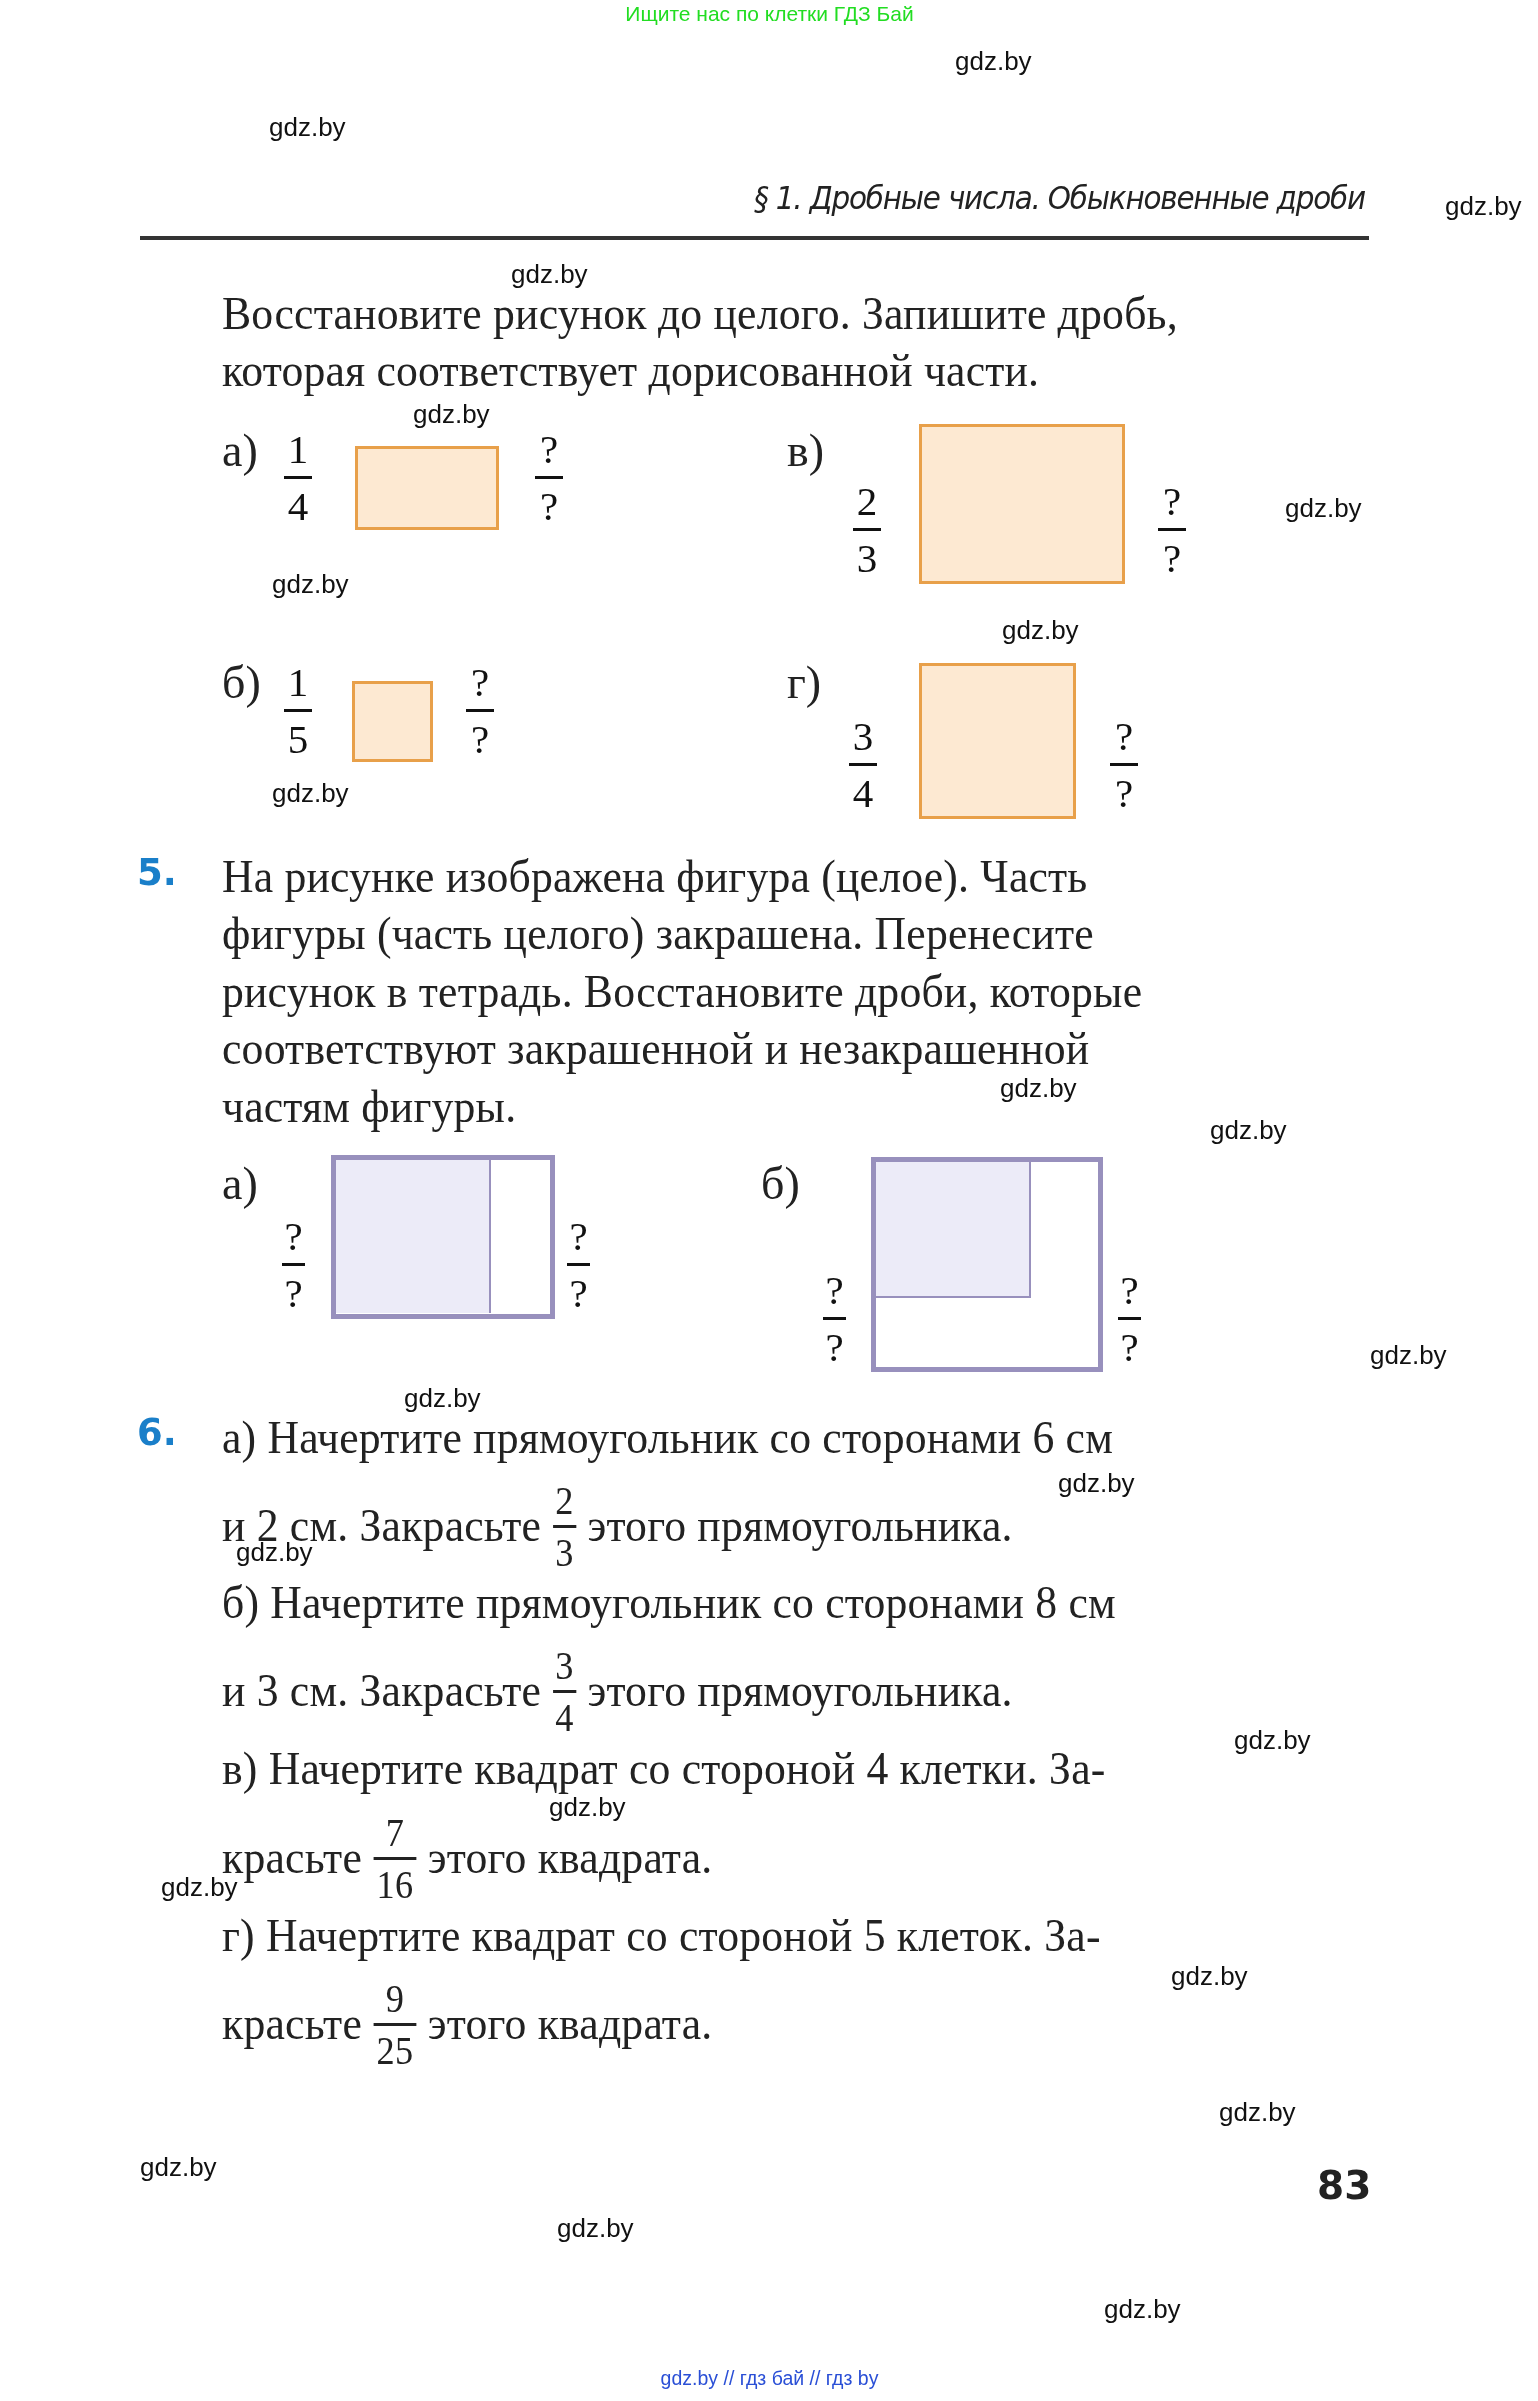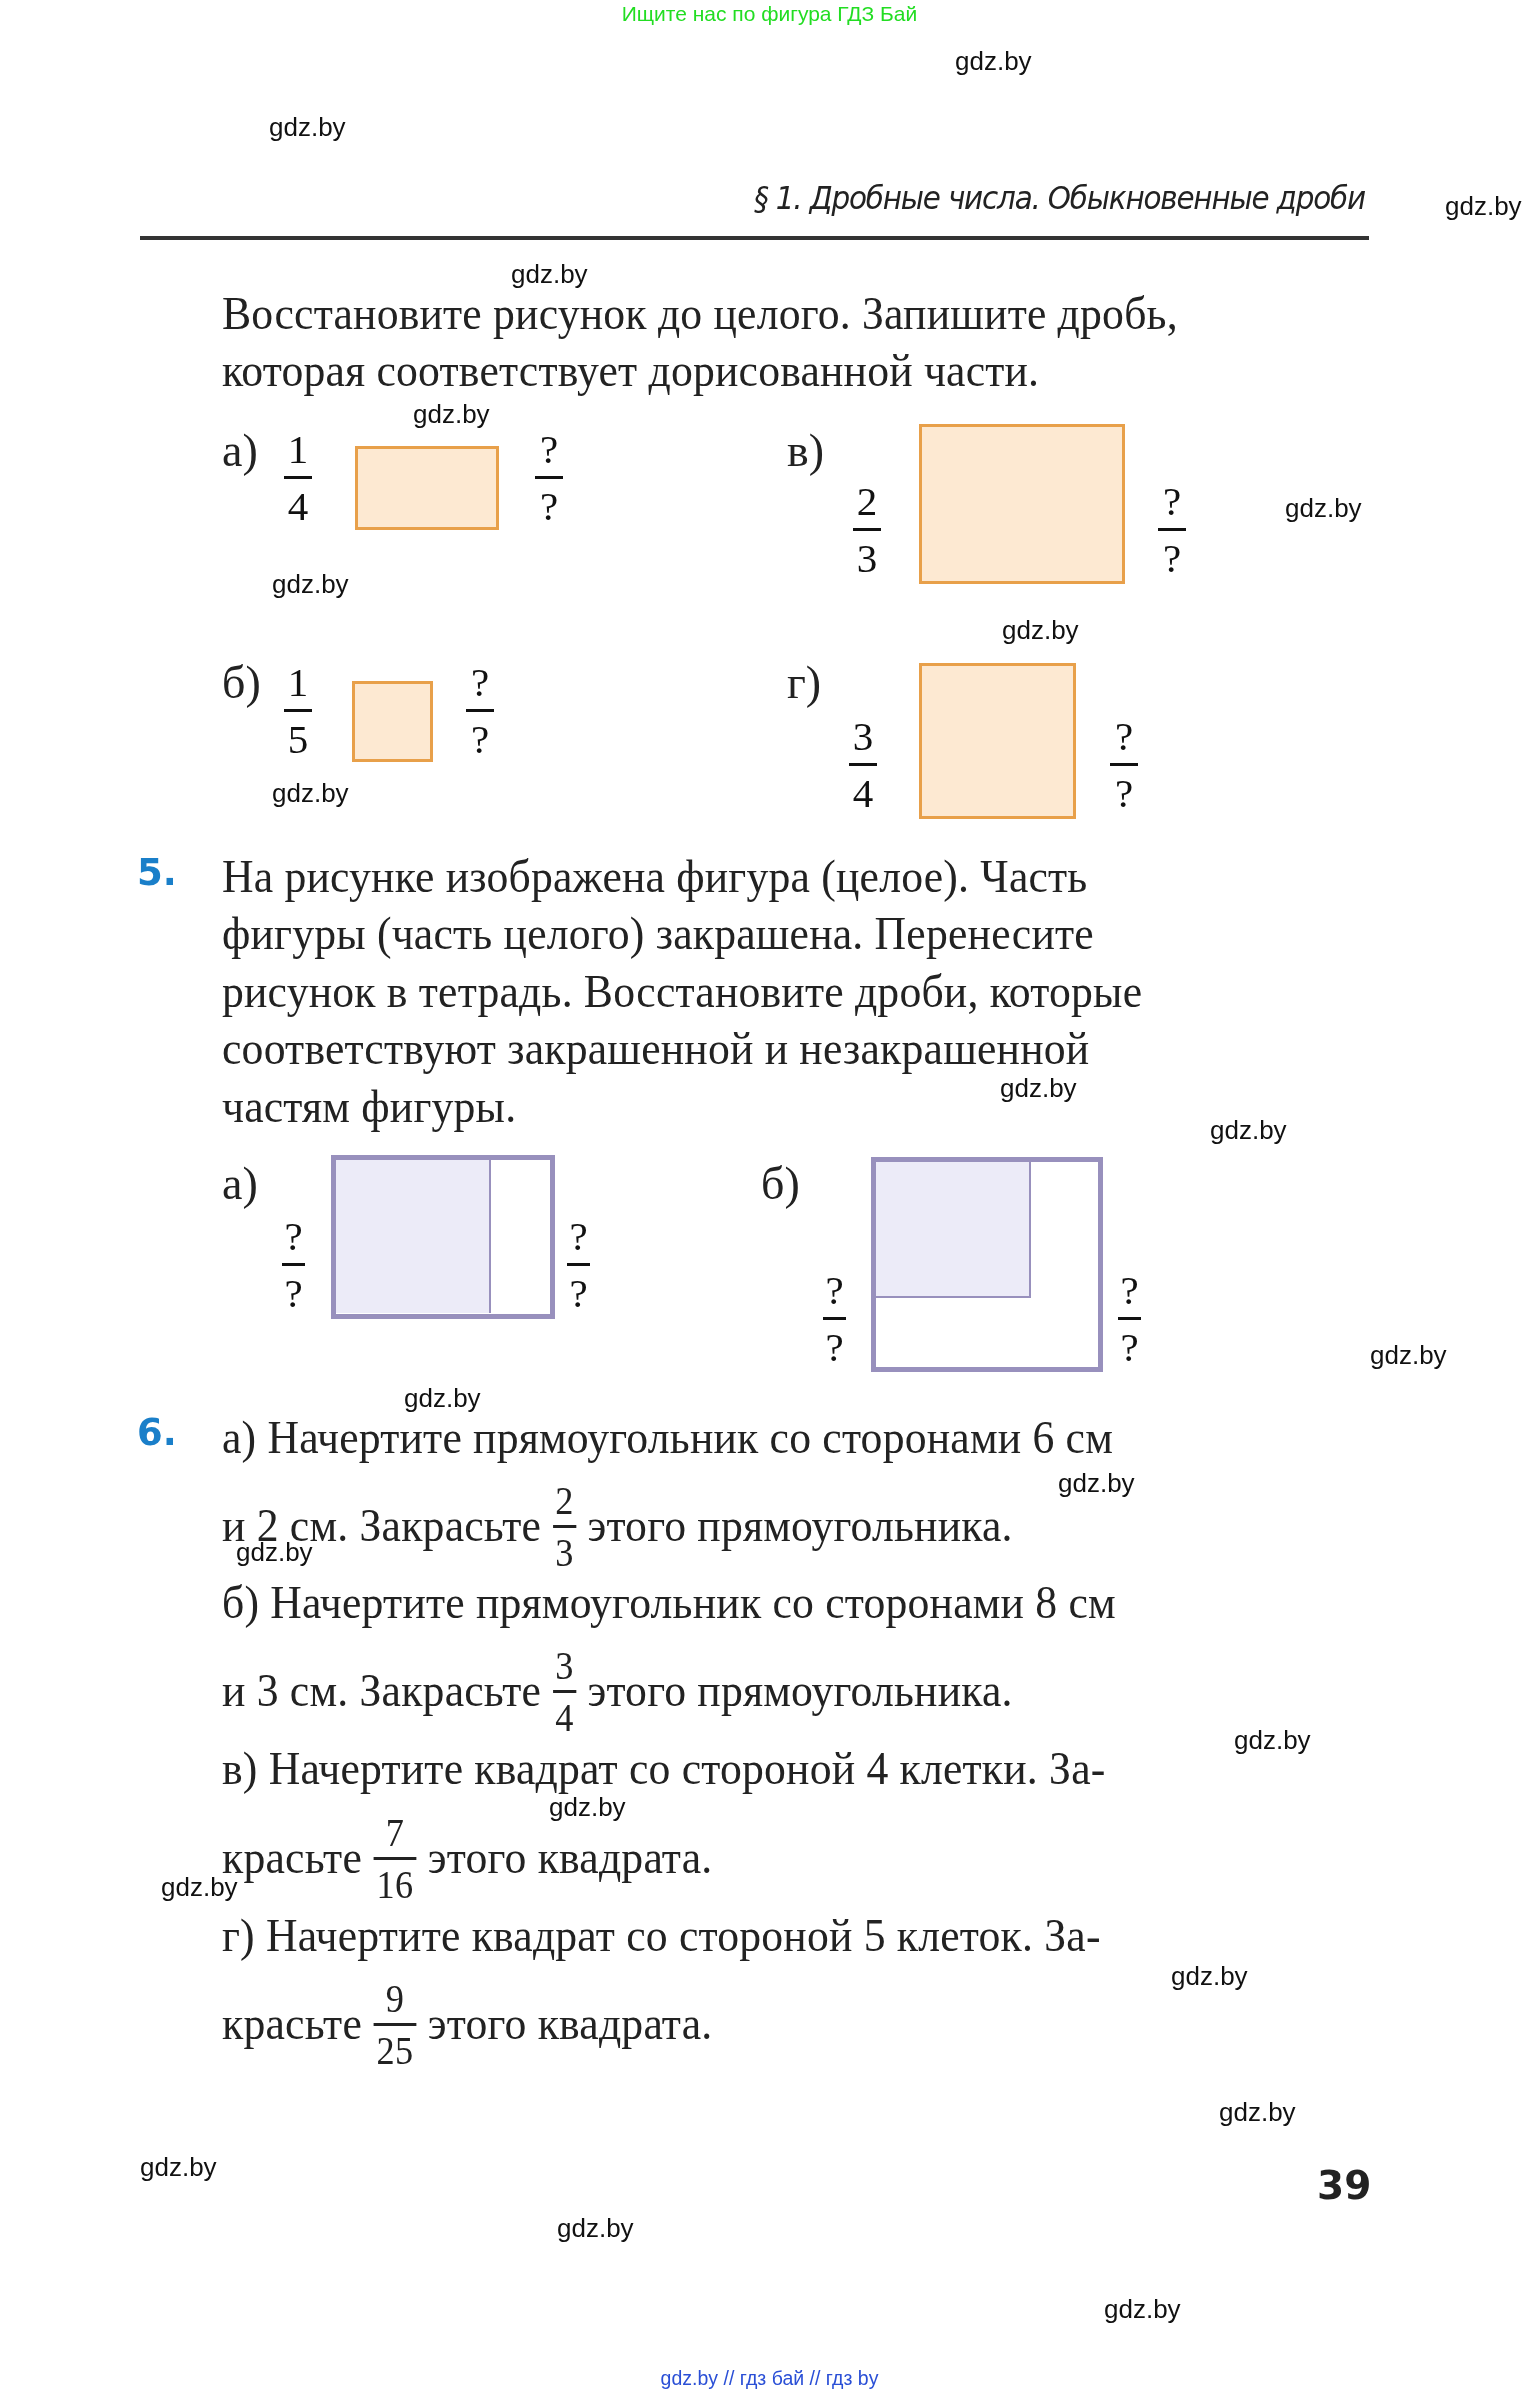--- a/index.html
+++ b/index.html
@@ -25,21 +25,21 @@
   .footer { left: 0; width: 1539px; top: 2367px; text-align: center; color: #2a4fd6;
             font-family: "Liberation Sans", sans-serif; font-size: 19.5px; }
   .inline-frac { display: inline-flex; flex-direction: column; align-items: center; vertical-align: middle;
                  font-size: 39px; line-height: 43px; margin: 0 12.4px; position: relative; top: -3.5px; }
   .inline-frac .bar { width: 25px; height: 2.7px; background: #222; margin: 3.5px 0; }
   .inline-frac.wide .bar { width: 46px; }
 </style>
 </head>
 <body>
 
-<div class="abs banner">Ищите нас по фигура ГДЗ Бай</div>
+<div class="abs banner">Ищите нас по клетки ГДЗ Бай</div>
 
 <div class="wm" style="left:955px; top:46px;">gdz.by</div>
 <div class="wm" style="left:269px; top:112px;">gdz.by</div>
 <div class="wm" style="left:1445px; top:191px;">gdz.by</div>
 <div class="wm" style="left:511px; top:259px;">gdz.by</div>
 <div class="wm" style="left:413px; top:399px;">gdz.by</div>
 <div class="wm" style="left:1285px; top:493px;">gdz.by</div>
 <div class="wm" style="left:272px; top:569px;">gdz.by</div>
 <div class="wm" style="left:1002px; top:615px;">gdz.by</div>
 <div class="wm" style="left:272px; top:778px;">gdz.by</div>
@@ -185,16 +185,16 @@
 
 <div class="abs body-text" style="left:222px; top:1906px;">г) Начертите квадрат со стороной 5 клеток. За-</div>
 <div class="abs body-text" style="left:222px; top:1980px;">
   <span>красьте</span><span class="inline-frac wide">
       <span>9</span>
       <span class="bar"></span>
       <span>25</span>
     </span><span>этого квадрата.</span>
 </div>
 
-<div class="page-num" style="left:1317px; top:2163px;">39</div>
+<div class="page-num" style="left:1317px; top:2163px;">83</div>
 
 <div class="abs footer">gdz.by  //  гдз бай  //  гдз by</div>
 
 
 </body></html>

